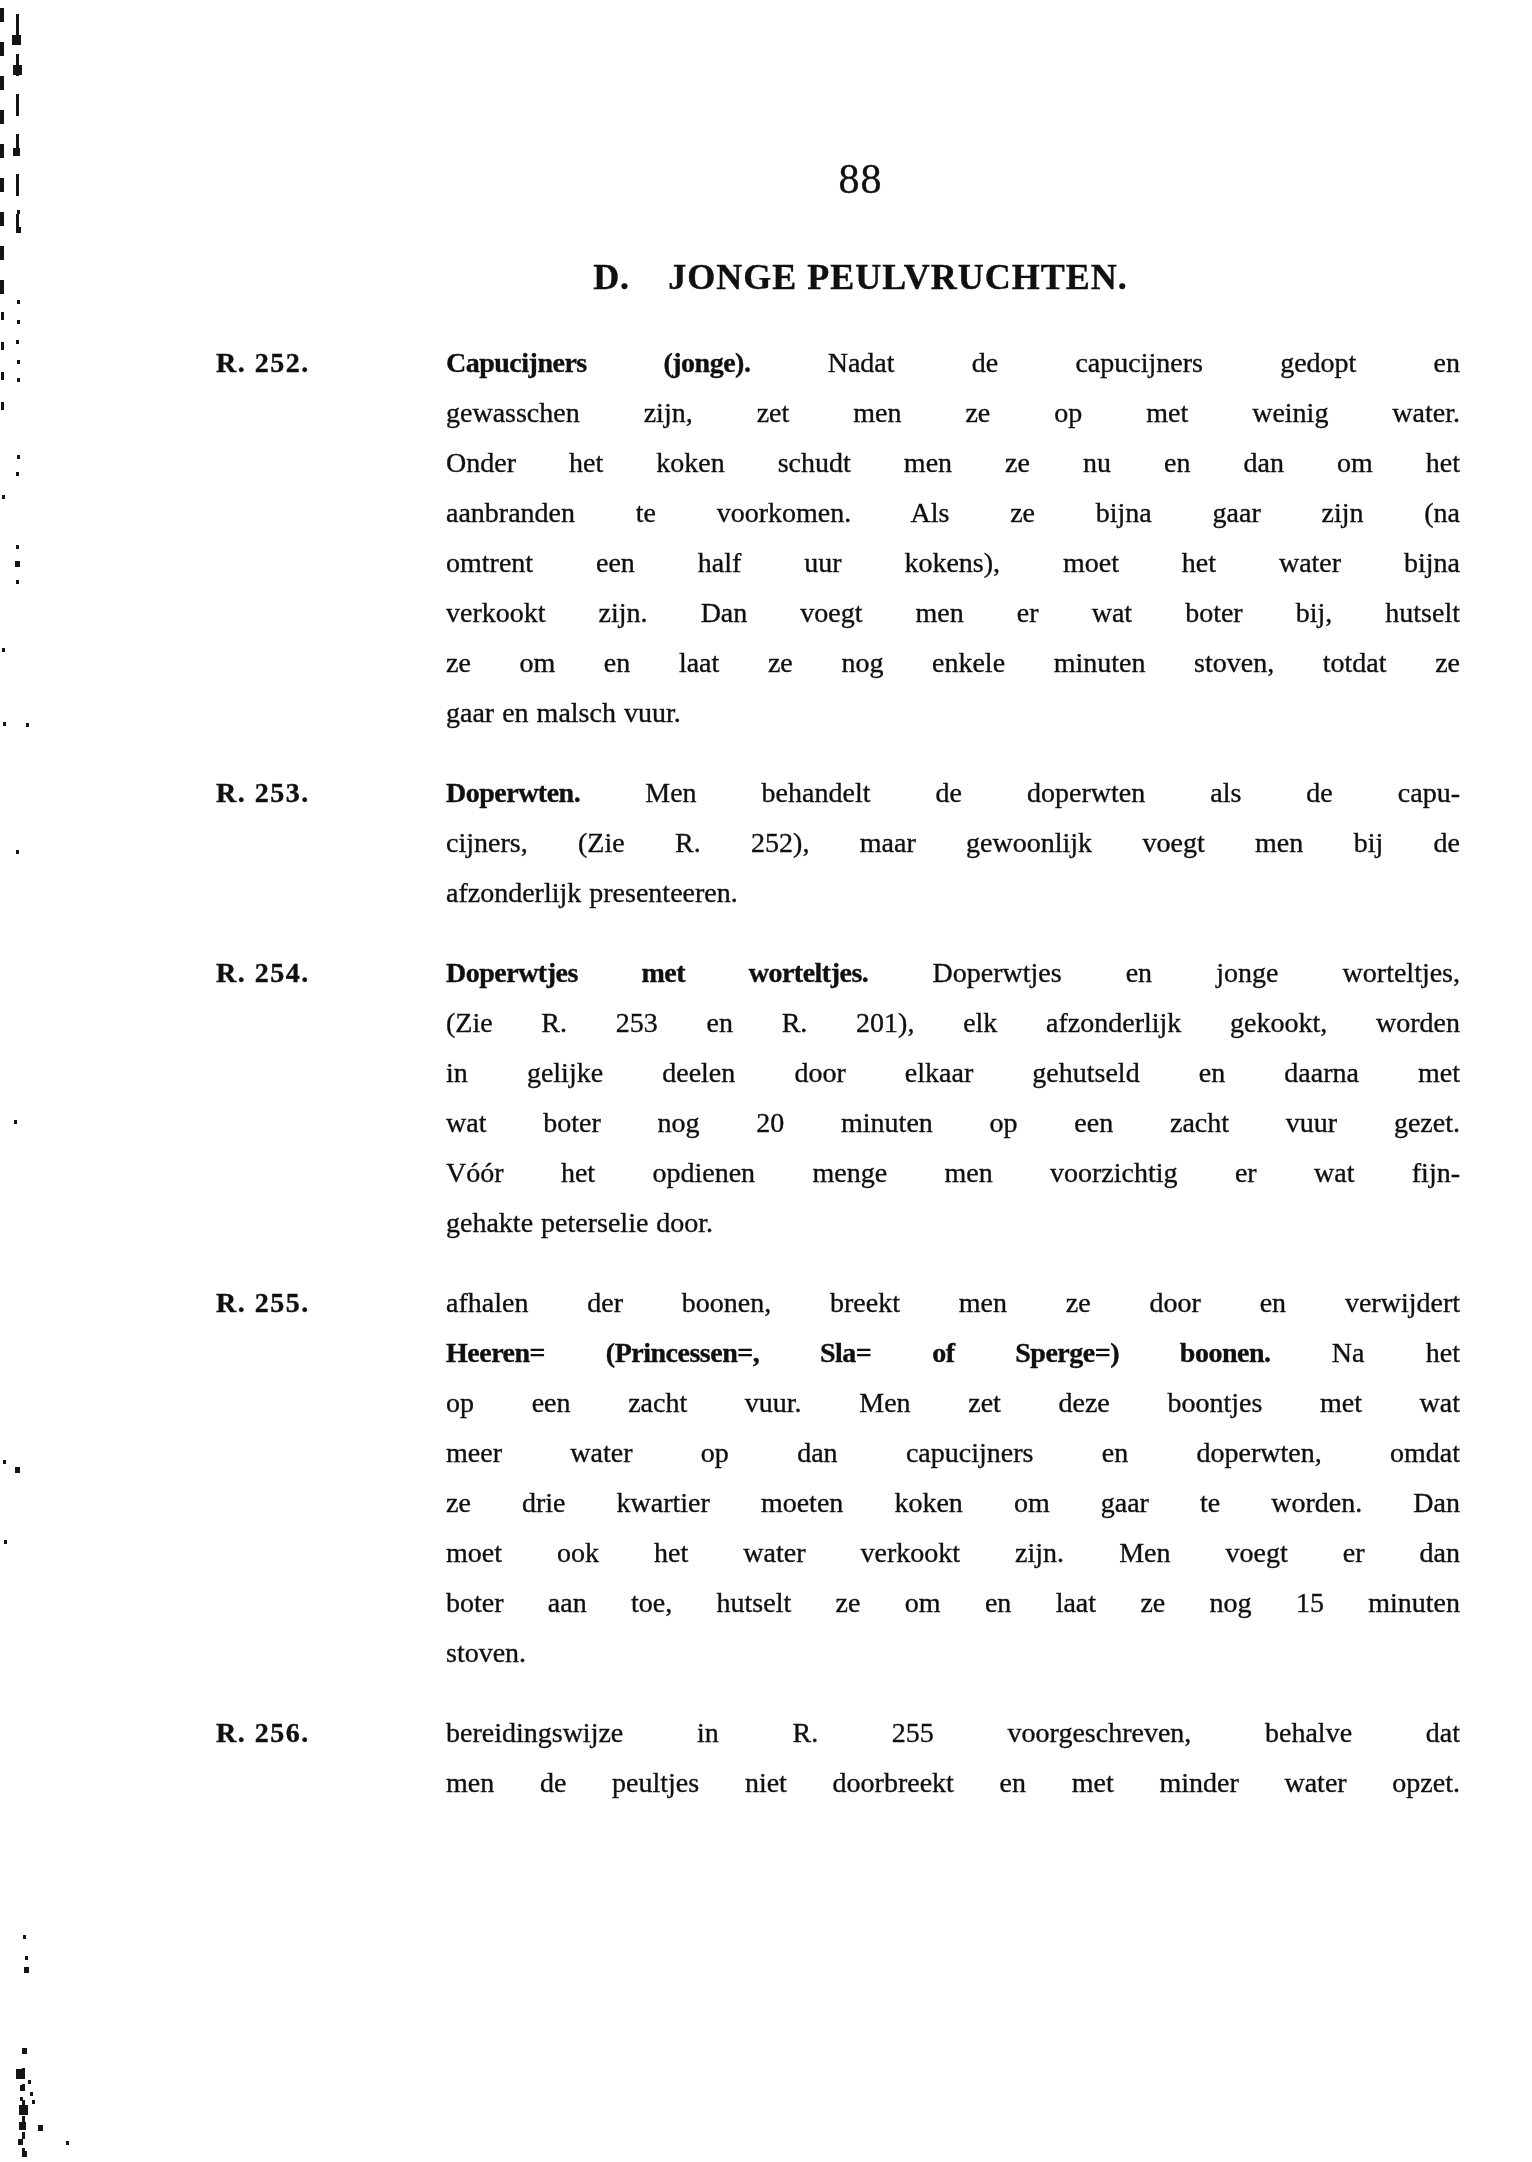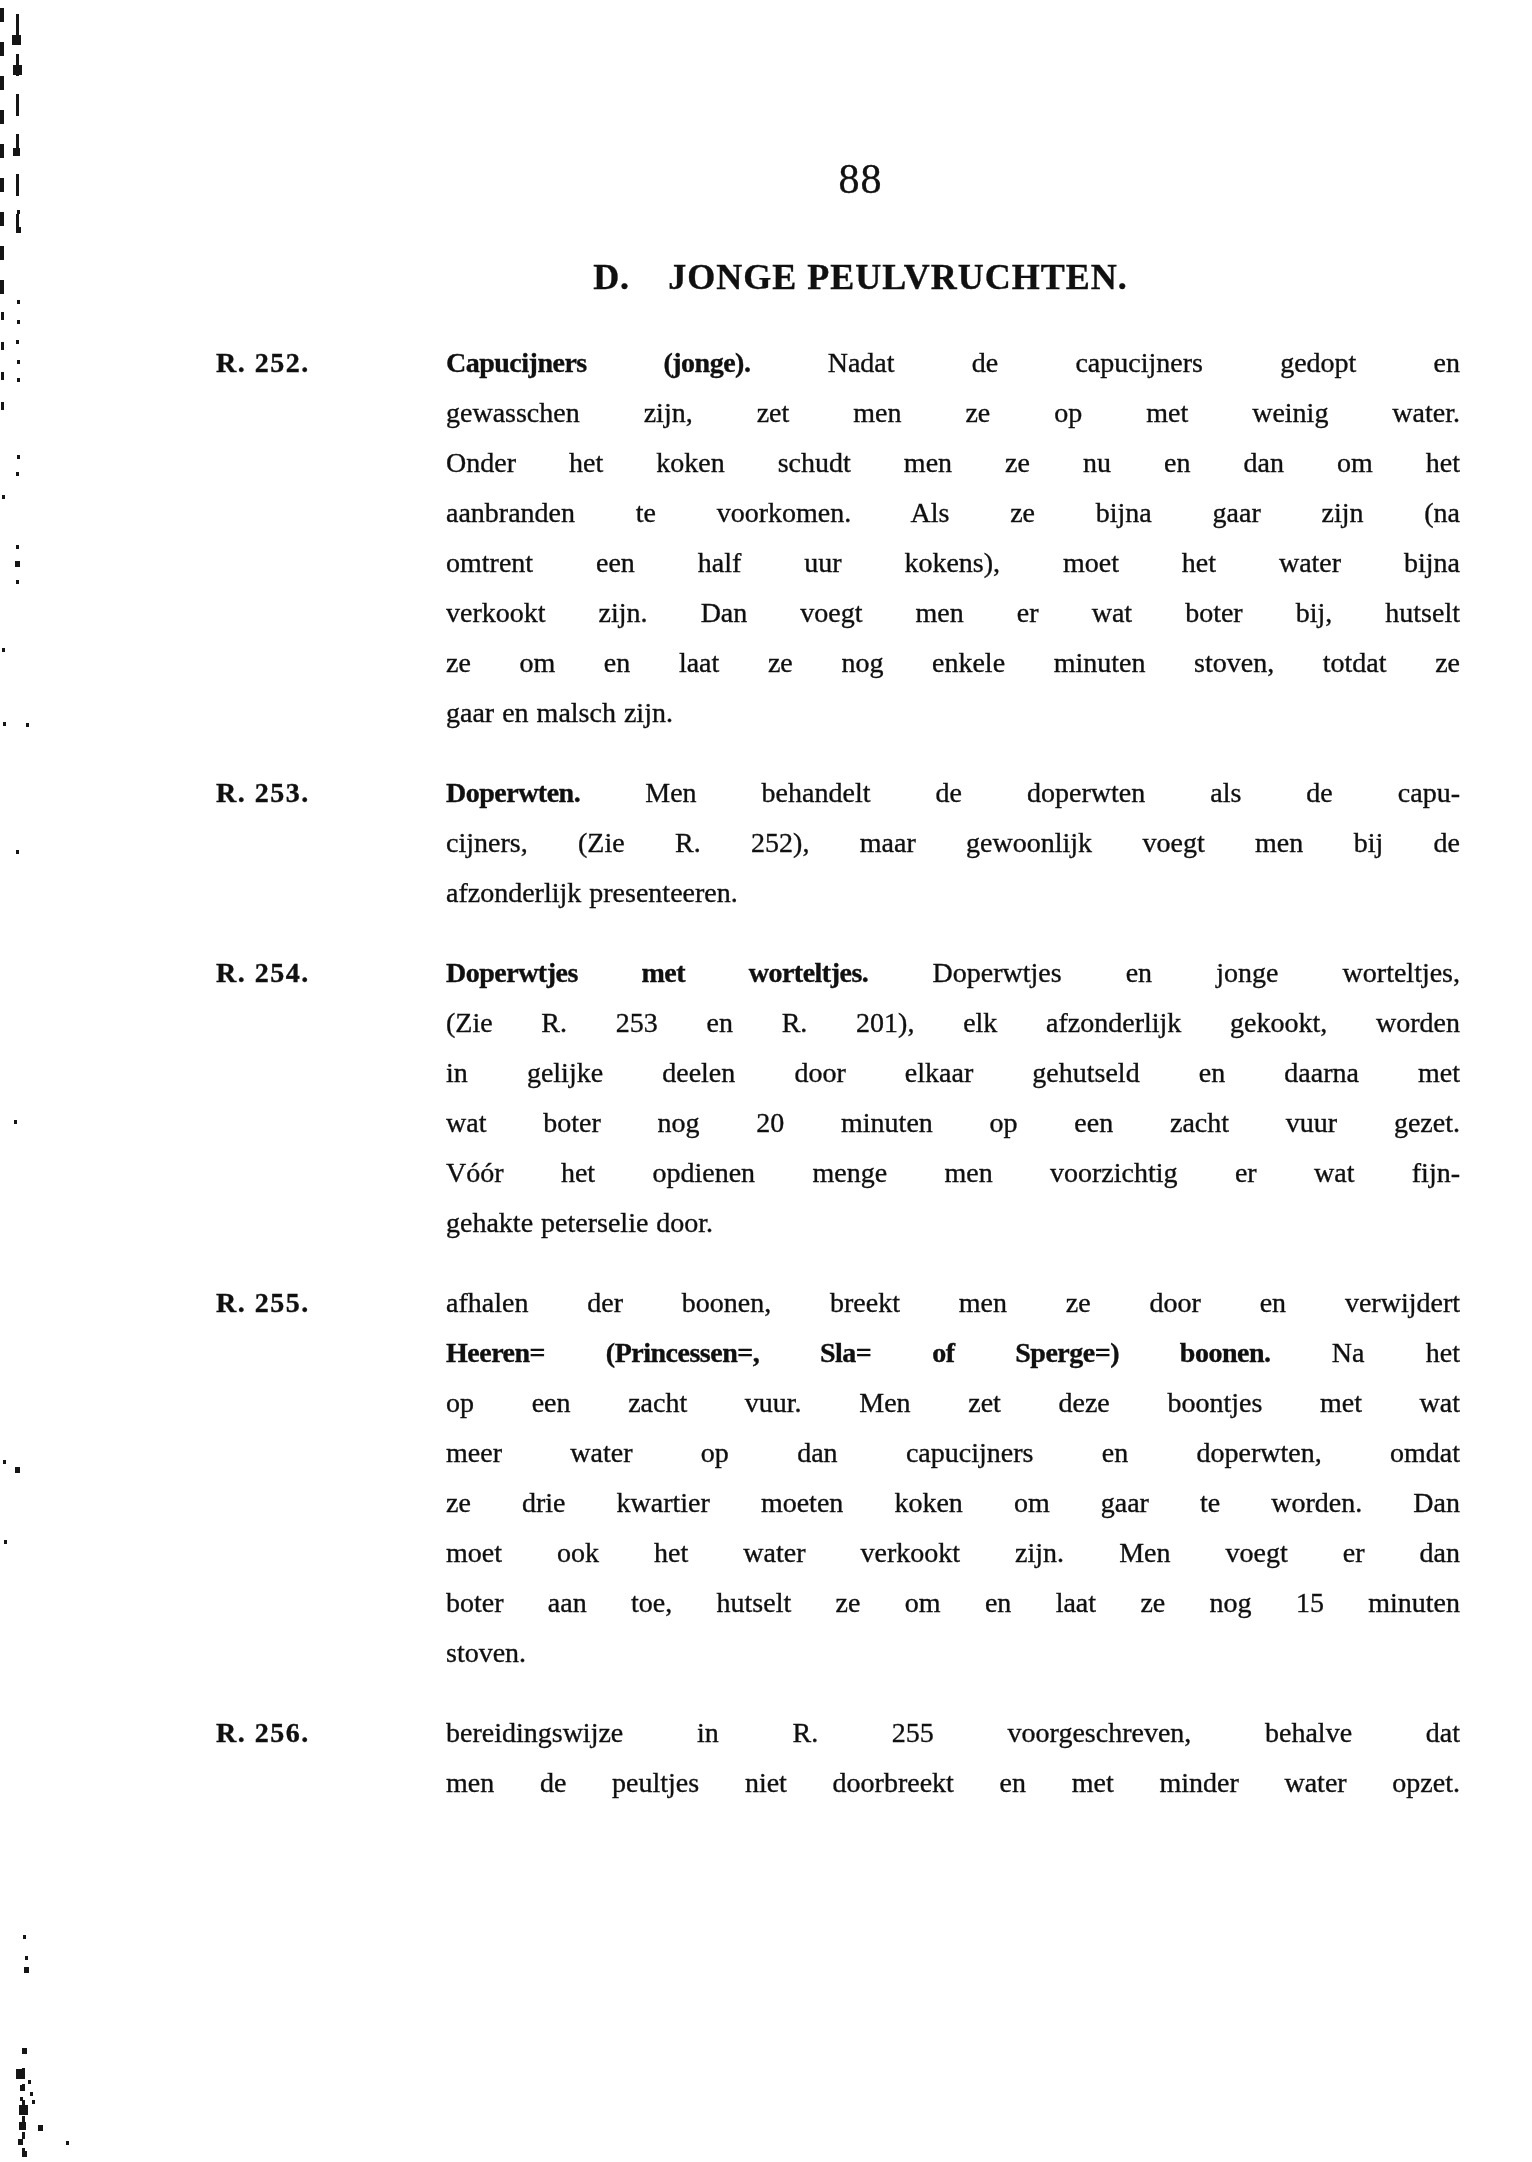--- a/index.html
+++ b/index.html
@@ -107,21 +107,21 @@
 
   <section class="recipe first">
     <span class="rlabel">R. 252.</span>
     <div class="jline"><b class="rtitle">Capucijners (jonge).</b> <span>Nadat de capucijners gedopt en</span></div>
     <div class="jline">gewasschen zijn, zet men ze op met weinig water.</div>
     <div class="jline">Onder het koken schudt men ze nu en dan om het</div>
     <div class="jline">aanbranden te voorkomen. Als ze bijna gaar zijn (na</div>
     <div class="jline">omtrent een half uur kokens), moet het water bijna</div>
     <div class="jline">verkookt zijn. Dan voegt men er wat boter bij, hutselt</div>
     <div class="jline">ze om en laat ze nog enkele minuten stoven, totdat ze</div>
-    <div class="jline last">gaar en malsch zijn.</div>
+    <div class="jline last">gaar en malsch vuur.</div>
   </section>
 
   <section class="recipe">
     <span class="rlabel">R. 253.</span>
     <div class="jline"><b class="rtitle">Doperwten.</b> <span>Men behandelt de doperwten als de capu-</span></div>
     <div class="jline">cijners, (Zie R. 252), maar gewoonlijk voegt men bij de</div>
     <div class="jline last">afzonderlijk presenteeren.</div>
   </section>
 
   <section class="recipe">

